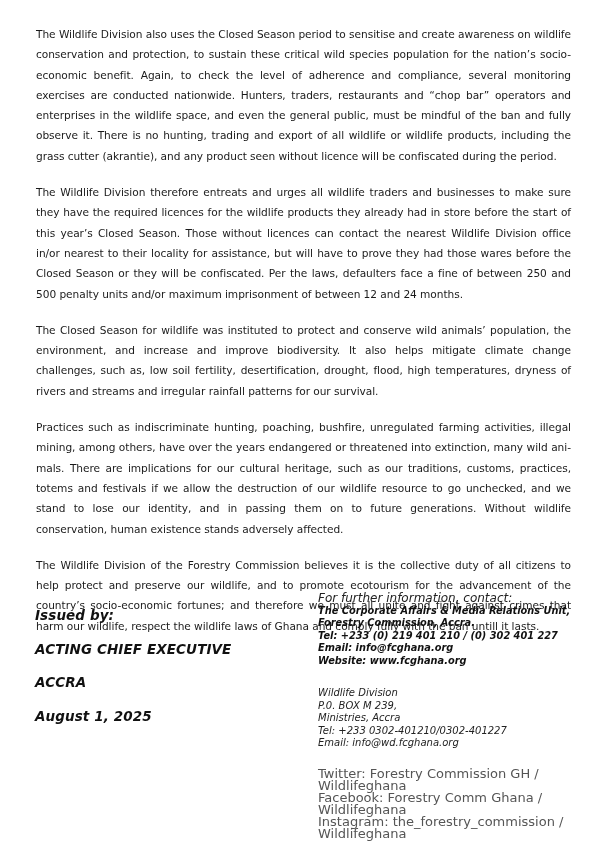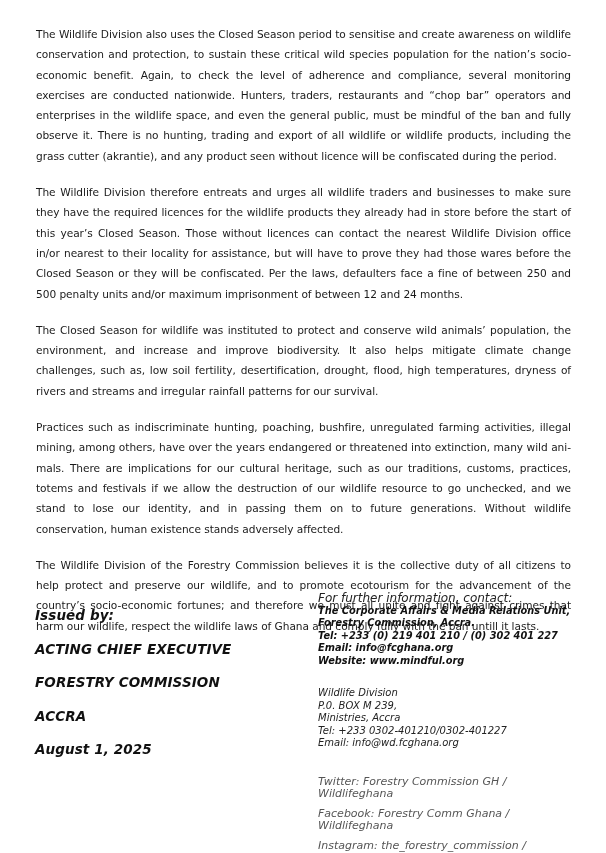--- a/index.html
+++ b/index.html
@@ -10,48 +10,47 @@
           text-align: justify; hyphens: manual; letter-spacing: -0.05px; }
   .issued { position: absolute; left: 35px; top: 591px; width: 260px; }
   .issued div { font-weight: bold; font-style: italic; font-size: 13.5px;
                 line-height: 17.5px; color: #111; letter-spacing: 0.1px; margin-top: 16px; }
   .contact { position: absolute; left: 318px; top: 592px; width: 260px; }
   .contact .intro { font-style: italic; font-size: 12px; line-height: 12.6px; color: #222; }
   .contact .bold { font-style: italic; font-weight: bold; font-size: 9.8px; line-height: 12.6px; color: #111; }
   .wd { position: absolute; left: 318px; top: 687px; width: 260px; }
   .wd div { font-style: italic; font-size: 10px; line-height: 12.6px; color: #222; }
   .social { position: absolute; left: 318px; top: 768px; width: 260px; }
-  .social div { font-style: italic; font-size: 11px; line-height: 12px; color: #555; margin-top: 8px; }
+  .social div { font-size: 13px; line-height: 12px; color: #555; }
 </style>
 </head>
 <body>
 
 <div class="body-text">
   <p class="para">The Wildlife Division also uses the Closed Season period to sensitise and create awareness on wildlife conservation and protection, to sustain these critical wild species population for the nation’s socio-eco­nomic benefit. Again, to check the level of adherence and compliance, several monitoring exercises are conducted nationwide. Hunters, traders, restaurants and “chop bar” operators and enterprises in the wildlife space, and even the general public, must be mindful of the ban and fully observe it. There is no hunting, trading and export of all wildlife or wildlife products, including the grass cutter (akrantie), and any product seen without licence will be confiscated during the period.</p>
   <p class="para">The Wildlife Division therefore entreats and urges all wildlife traders and businesses to make sure they have the required licences for the wildlife products they already had in store before the start of this year’s Closed Season. Those without licences can contact the nearest Wildlife Division office in/or near­est to their locality for assistance, but will have to prove they had those wares before the Closed Season or they will be confiscated. Per the laws, defaulters face a fine of between 250 and 500 penalty units and/or maximum imprisonment of between 12 and 24 months.</p>
   <p class="para">The Closed Season for wildlife was instituted to protect and conserve wild animals’ population, the envi­ronment, and increase and improve biodiversity. It also helps mitigate climate change challenges, such as, low soil fertility, desertification, drought, flood, high temperatures, dryness of rivers and streams and irregular rainfall patterns for our survival.</p>
   <p class="para">Practices such as indiscriminate hunting, poaching, bushfire, unregulated farming activities, illegal mining, among others, have over the years endangered or threatened into extinction, many wild ani­mals. There are implications for our cultural heritage, such as our traditions, customs, practices, totems and festivals if we allow the destruction of our wildlife resource to go unchecked, and we stand to lose our identity, and in passing them on to future generations. Without wildlife conservation, human exis­tence stands adversely affected.</p>
   <p class="para">The Wildlife Division of the Forestry Commission believes it is the collective duty of all citizens to help protect and preserve our wildlife, and to promote ecotourism for the advancement of the country’s so­cio-economic fortunes; and therefore we must all unite and fight against crimes that harm our wildlife, respect the wildlife laws of Ghana and comply fully with the ban untill it lasts.</p>
 </div>
 
 <div class="issued">
   <div>Issued by:</div>
   <div>ACTING CHIEF EXECUTIVE</div>
-  <div>FORESTRY COMMISSION</div>
   <div>ACCRA</div>
   <div>August 1, 2025</div>
 </div>
 
 <div class="contact">
   <div class="intro">For further information, contact:</div>
   <div class="bold">The Corporate Affairs &amp; Media Relations Unit,</div>
   <div class="bold">Forestry Commission, Accra.</div>
   <div class="bold">Tel: +233 (0) 219 401 210 / (0) 302 401 227</div>
   <div class="bold">Email: info@fcghana.org</div>
-  <div class="bold">Website: www.mindful.org</div>
+  <div class="bold">Website: www.fcghana.org</div>
 </div>
 
 <div class="wd">
   <div>Wildlife Division</div>
   <div>P.0. BOX M 239,</div>
   <div>Ministries, Accra</div>
   <div>Tel: +233 0302-401210/0302-401227</div>
   <div>Email: info@wd.fcghana.org</div>
 </div>
 

